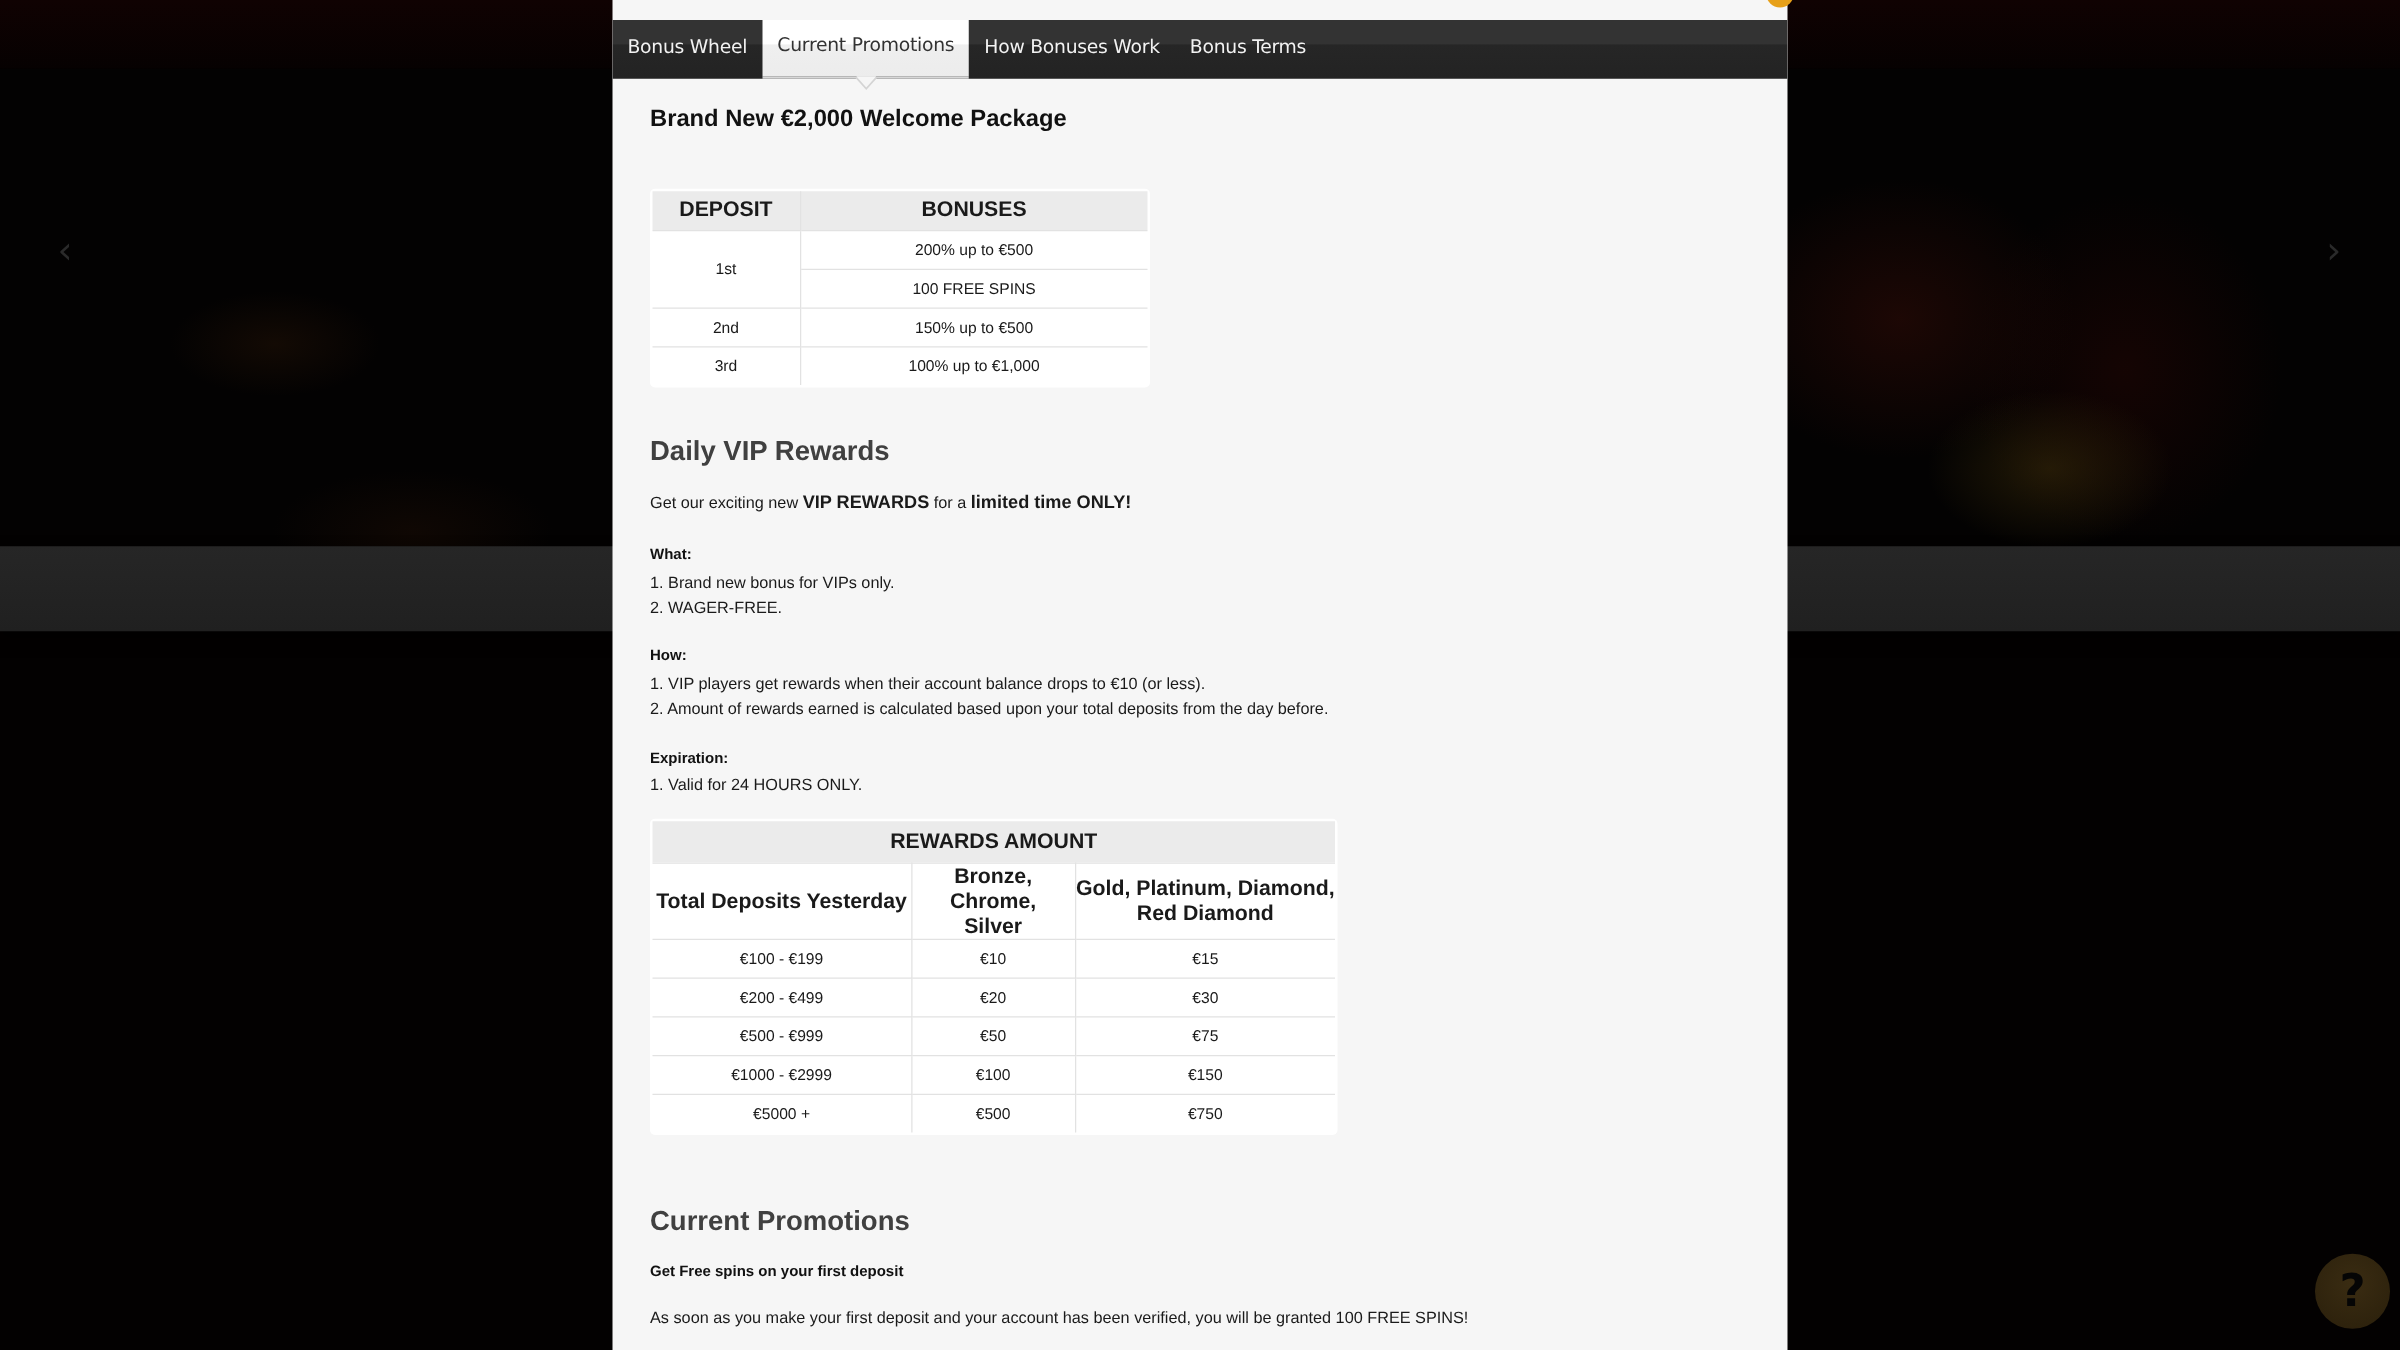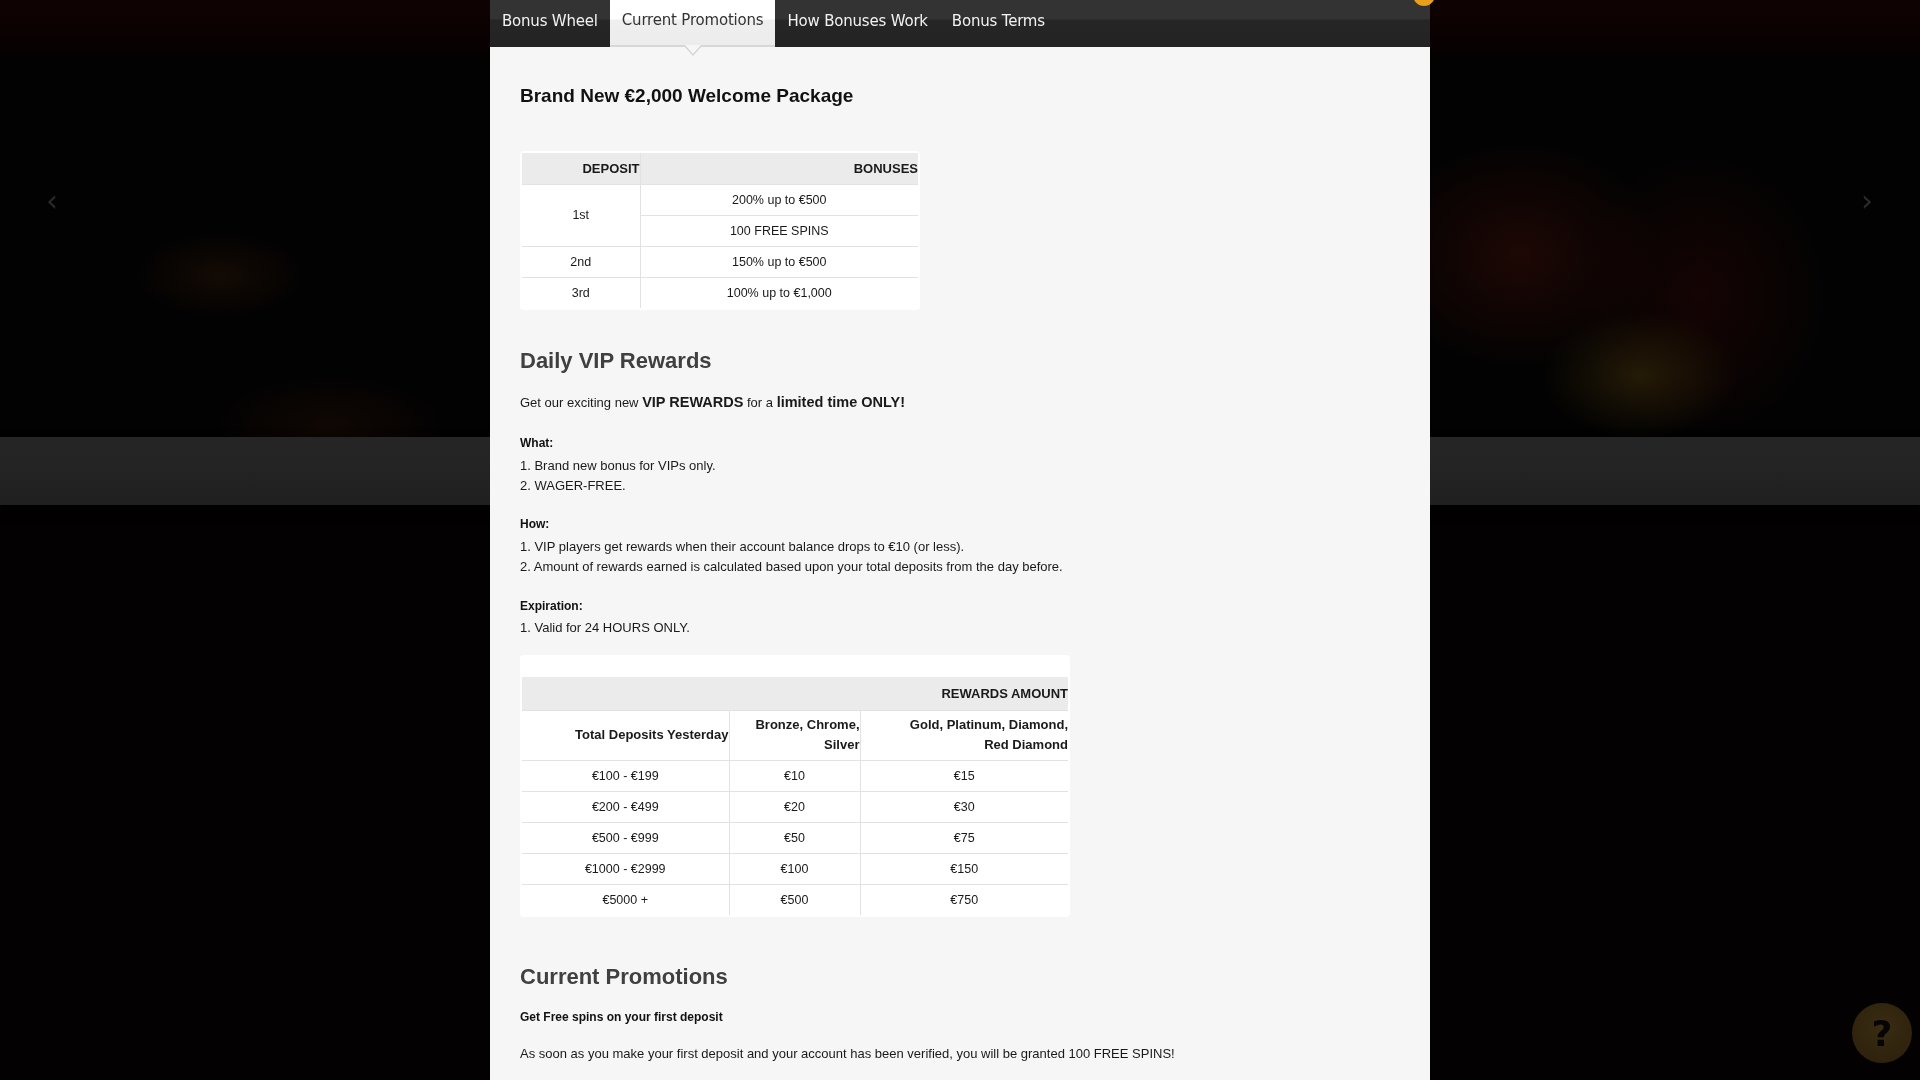--- a/index.html
+++ b/index.html
@@ -38,21 +38,21 @@
   .slider-arrow.left { left: 42px; }
   .slider-arrow.right { left: 1857px; }
 
   
   .panel {
     position: absolute; left: 490px; top: 0; width: 940px; height: 1080px;
     background: #f6f6f6;
     overflow: hidden;
   }
   .tabbar {
-    position: absolute; left: 0; top: 0; width: 940px; height: 47px;
+    position: absolute; left: 0; top: 16px; width: 940px; height: 47px;
     background: linear-gradient(#333333 0px, #333333 19px, #262626 20px, #232323 47px);
     display: flex;
   }
   .tab {
     height: 47px; padding: 0 12px;
     font-family: "DejaVu Sans", sans-serif;
     font-size: 15px; color: #f2f2f2;
     display: flex; align-items: center;
     padding-bottom: 6px;
     cursor: pointer; white-space: nowrap;
@@ -90,21 +90,21 @@
   }
   table { border-collapse: collapse; background: #fff; }
   .tbl-wrap {
     position: absolute; background: #fff; border-radius: 4px; padding: 2px;
   }
   td, th {
     font-size: 12.5px; text-align: center; color: #1a1a1a;
     border-right: 1px solid #e2e2e2; border-bottom: 1px solid #e2e2e2;
     font-weight: normal;
   }
-  th { background: #ebebeb; font-weight: bold; font-size: 13px; text-align: right; }
+  th { background: #ebebeb; font-weight: bold; font-size: 17px; }
   td:last-child, th:last-child { border-right: none; }
   tr:last-child td { border-bottom: none; }
 
   .welcome-table { left: 0; top: 151px; }
   .welcome-table table { width: 396px; }
   .welcome-table th, .welcome-table td { height: 31px; }
   .welcome-table .c1 { width: 118px; }
 
   .h-section {
     position: absolute; left: 0; font-size: 22px; font-weight: bold; color: #404040; white-space: nowrap;
@@ -114,21 +114,21 @@
   }
   .p-text b.big { font-size: 14.5px; }
   .sub-h {
     position: absolute; left: 0; font-size: 12px; font-weight: bold; color: #111; white-space: nowrap;
   }
   .list-line {
     position: absolute; left: 0; font-size: 13px; color: #1a1a1a; white-space: nowrap;
   }
 
   .rewards-table { left: 0; top: 655px; }
-  .rewards-table table { width: 546px; margin-top: 20px; }
+  .rewards-table table { width: 546px; }
   .rewards-table th.top { height: 33px; }
   .rewards-table tr.sub th { height: 50px; background: #fff; line-height: 20px; }
   .rewards-table td { height: 31px; }
   .rewards-table .rc1 { width: 207px; }
   .rewards-table .rc2 { width: 131px; }
 
   .help-btn {
     position: absolute; left: 1852px; top: 1003px; width: 60px; height: 60px;
     border-radius: 50%;
     background: radial-gradient(circle at 50% 40%, #3a2c12, #2a1f0b);

